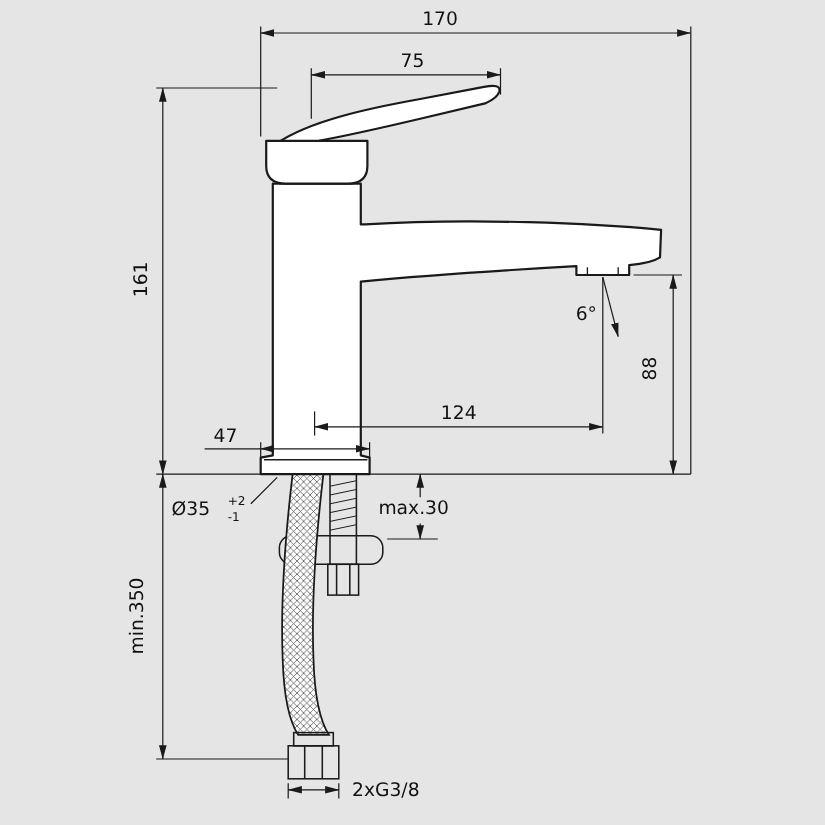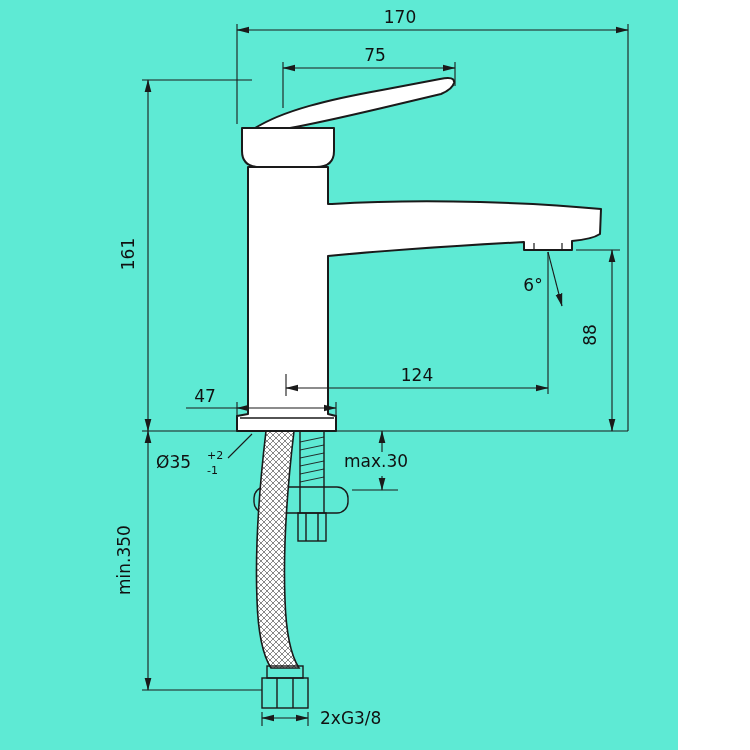--- a/index.html
+++ b/index.html
@@ -1,16 +1,16 @@
 <!DOCTYPE html>
 <html><head>
 <meta charset="utf-8">
 <style>
   html,body{margin:0;padding:0;background:#fff;}
-  .stage{width:678px;height:750px;background:#5eead4;position:relative;overflow:hidden;}
+  .stage{width:750px;height:750px;background:#e5e5e5;position:relative;overflow:hidden;}
   svg{display:block;}
   .outline{fill:#fff;stroke:#1a1a1a;stroke-width:2;stroke-linejoin:round;}
   .thin{fill:none;stroke:#1a1a1a;stroke-width:1.4;}
   .dim{stroke:#1a1a1a;stroke-width:1.1;fill:none;}
   .dimtxt{font-family:"DejaVu Sans","Liberation Sans",sans-serif;font-size:17px;fill:#111;}
   .toltxt{font-family:"DejaVu Sans","Liberation Sans",sans-serif;font-size:11px;fill:#111;}
   .mid{text-anchor:middle;}
 </style>
 </head>
 <body>

